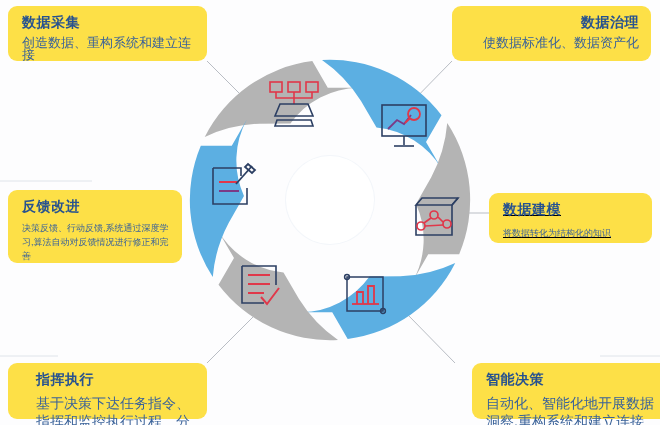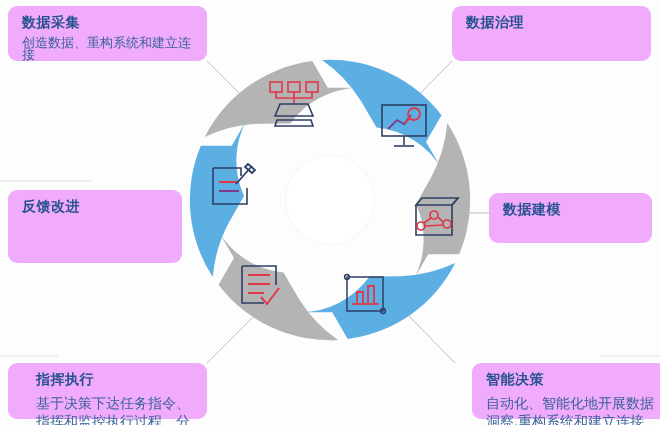--- a/index.html
+++ b/index.html
@@ -11,21 +11,21 @@
     position:relative;
   }
   #stage{position:absolute;left:0;top:0;width:660px;height:425px;}
 
   
   #connectors{position:absolute;left:0;top:0;width:660px;height:425px;}
 
   
   .card{
     position:absolute;
-    background:#f0abfc;
+    background:#fde047;
     border-radius:9px;
     box-sizing:border-box;
     padding:8px 12px 9px 14px;
   }
   .card .c-title{
     color:#27528f;
     font-weight:bold;
     letter-spacing:.5px;
     margin:0 0 5px 0;
     white-space:nowrap;
@@ -34,27 +34,27 @@
     color:#3a6299;
     margin:0;
   }
 
   
   .card.top{width:199px;height:55px;}
   .card.top .c-title{font-size:14px;}
   .card.top .c-desc{font-size:13px;line-height:12px;}
 
   #card-collect{left:8px;top:6px;}
-  #card-govern{left:452px;top:6px;}
+  #card-govern{left:452px;top:6px;text-align:right;}
 
   
   .card.mid .c-title{font-size:14px;}
   .card.mid .c-desc{font-size:9px;line-height:14px;}
   #card-feedback{left:8px;top:190px;width:174px;height:73px;}
-  #card-model{left:489px;top:193px;width:163px;height:50px;}
+  #card-model{left:489px;top:193px;width:163px;height:50px;text-decoration:underline;}
   #card-model .c-title{margin-bottom:7px;}
 
   
   .card.bot .c-title{font-size:14px;}
   .card.bot .c-desc{font-size:14px;line-height:18px;}
   #card-exec{left:8px;top:363px;width:199px;height:56px;padding-left:28px;}
   #card-decision{left:472px;top:363px;width:199px;height:56px;}
 
   
   #ring{position:absolute;left:184px;top:54px;width:292px;height:292px;}
@@ -228,33 +228,36 @@
     </div>
   </div>
 
   <div class="card top" id="card-collect">
     <p class="c-title">数据采集</p>
     <p class="c-desc">创造数据、重构系统和建立连接</p>
   </div>
 
   <div class="card top" id="card-govern">
     <p class="c-title">数据治理</p>
+    <p class="c-desc">使数据标准化、数据资产化</p>
   </div>
 
   <div class="card mid" id="card-model">
     <p class="c-title">数据建模</p>
+    <p class="c-desc">将数据转化为结构化的知识</p>
   </div>
 
   <div class="card bot" id="card-decision">
     <p class="c-title">智能决策</p>
     <p class="c-desc">自动化、智能化地开展数据洞察,重构系统和建立连接</p>
   </div>
 
   <div class="card bot" id="card-exec">
     <p class="c-title">指挥执行</p>
     <p class="c-desc">基于决策下达任务指令、指挥和监控执行过程、分析执行结果、评价执行效果</p>
   </div>
 
   <div class="card mid" id="card-feedback">
     <p class="c-title">反馈改进</p>
+    <p class="c-desc">决策反馈、行动反馈,系统通过深度学习,算法自动对反馈情况进行修正和完善</p>
   </div>
 
 </div>
 
 </body></html>

